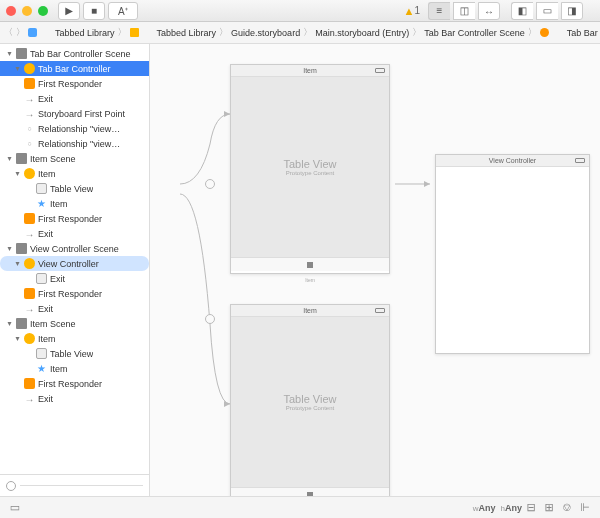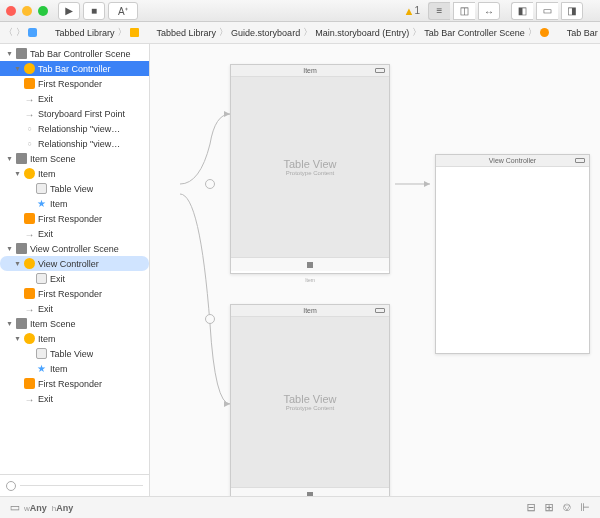--- a/index.html
+++ b/index.html
@@ -51,21 +51,21 @@
 .scene-title { height:12px; background:#f0f0f0; border-bottom:1px solid #ddd; font-size:7px; text-align:center; line-height:12px; color:#666; position:relative; }
 .scene-bat { position:absolute; right:4px; top:3px; width:10px; height:5px; border:1px solid #888; border-radius:1px; }
 .tv-body { background:#e8e8e8; display:flex; flex-direction:column; align-items:center; justify-content:center; color:#aaa; }
 .tv-body .big { font-size:11px; } .tv-body .sm { font-size:6px; }
 .tabbar { height:14px; border-top:1px solid #ddd; background:#f8f8f8; display:flex; align-items:center; justify-content:center; position:relative; }
 .tabbar .sq { width:6px; height:6px; background:#888; }
 .tiny-lbl { font-size:5px; text-align:center; color:#aaa; margin-top:1px; }
 .vc-box .vc-body { background:#fff; }
 .seg-circle { position:absolute; width:10px; height:10px; border:1px solid #bbb; border-radius:50%; background:#fafafa; }
 .bottombar { height:22px; border-top:1px solid #ddd; background:#f5f5f5; display:flex; align-items:center; font-size:9px; color:#666; padding:0 6px; }
-.any { flex:1; text-align:left; }
+.any { flex:1; text-align:right; }
 .any span.w { color:#999; font-size:8px; } .any b { font-weight:600; }
 .btool { width:18px; text-align:center; color:#888; font-size:11px; }
 svg.segue { position:absolute; pointer-events:none; }
 </style>
 </head>
 <body>
 
 <div class="titlebar">
   <div class="traffic">
     <div class="tdot red"></div>

